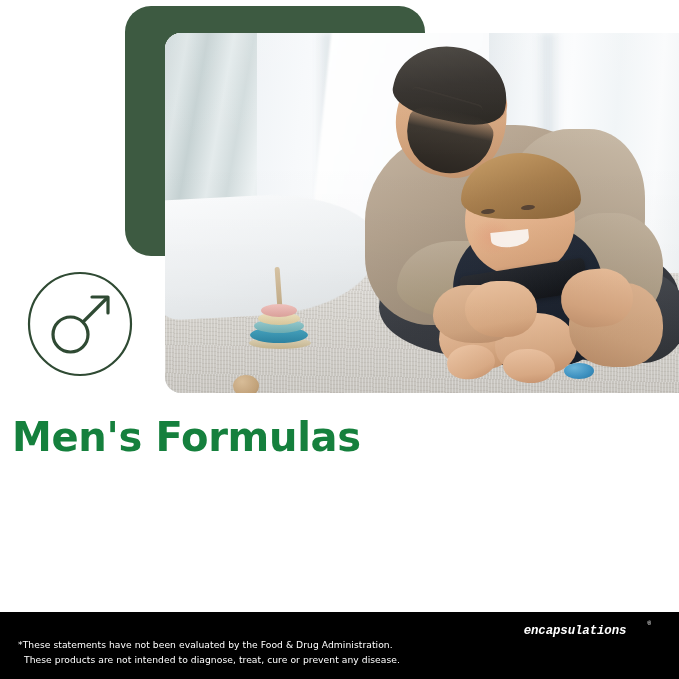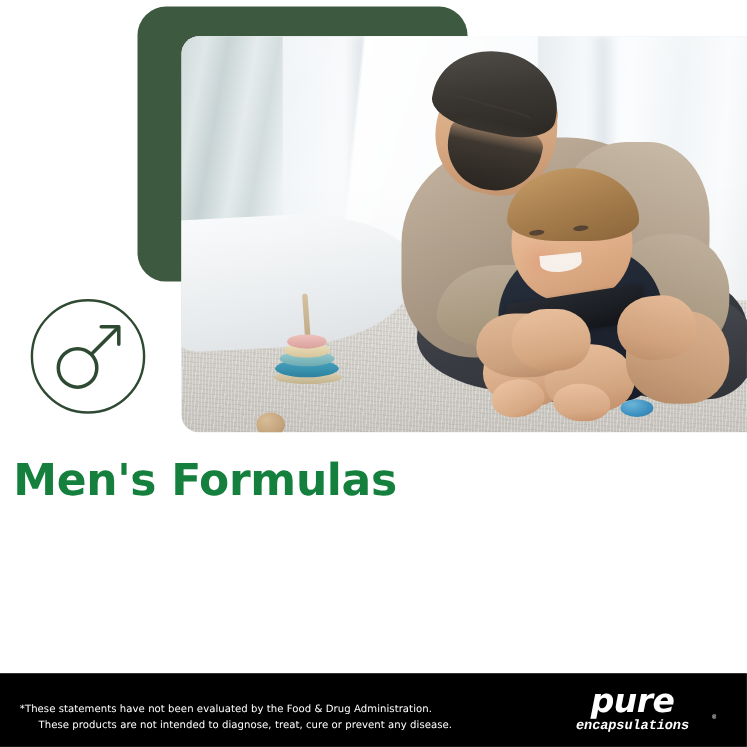--- a/index.html
+++ b/index.html
@@ -489,21 +489,21 @@
     position: absolute;
     left: 18px;
     top: 12px;
     color: #ffffff;
     font-family: "DejaVu Sans", sans-serif;
     font-size: 9.2px;
     line-height: 1.55;
     letter-spacing: .05px;
     white-space: pre-line;
   }
-  .disclaimer .line2 { padding-left: 6px; display: block; margin-left: 11px; }
+  .disclaimer .line2 { padding-left: 6px; display: block; }
 
   .logo {
     position: absolute;
     right: 34px;
     top: 12px;
     width: 140px;
     text-align: center;
     color: #ffffff;
   }
   .logo-pure {
@@ -621,21 +621,20 @@
   <h1 class="headline">Men's Formulas</h1>
 
 
   <div class="footer">
     <div class="disclaimer">
       <span>*These statements have not been evaluated by the Food &amp; Drug Administration.</span>
       <span class="line2">These products are not intended to diagnose, treat, cure or prevent any disease.</span>
     </div>
 
     <div class="logo">
-      <span class="logo-pure">pure</span>
       <span class="logo-encaps">
         <span>encapsulations</span>
         <span class="logo-reg">®</span>
       </span>
     </div>
   </div>
 
 </div>
 
 </body></html>

